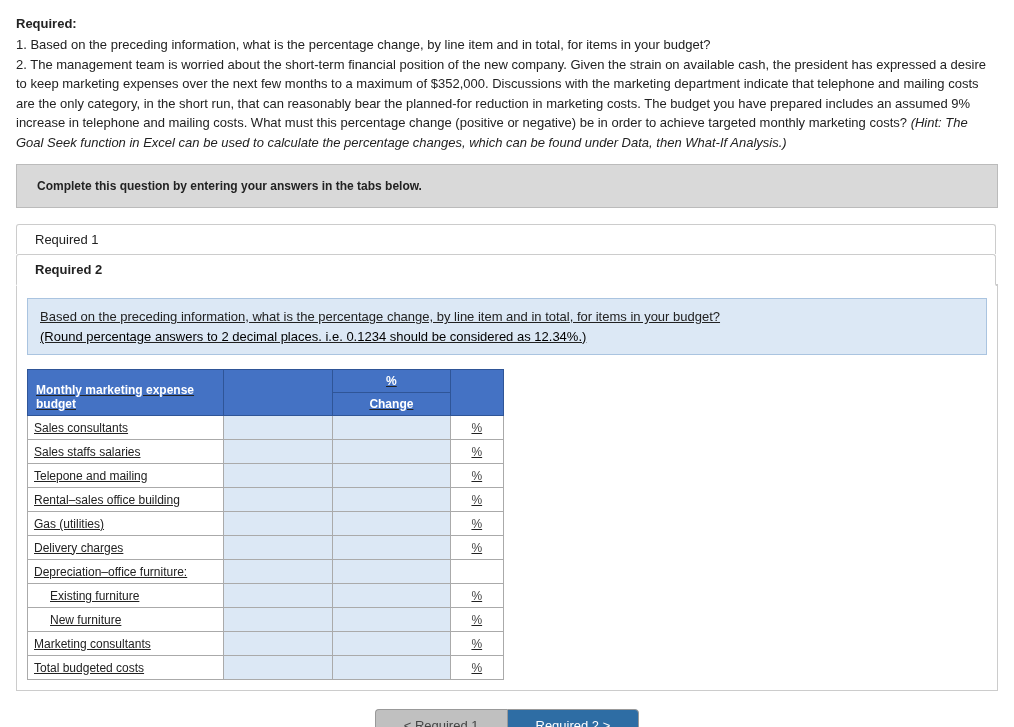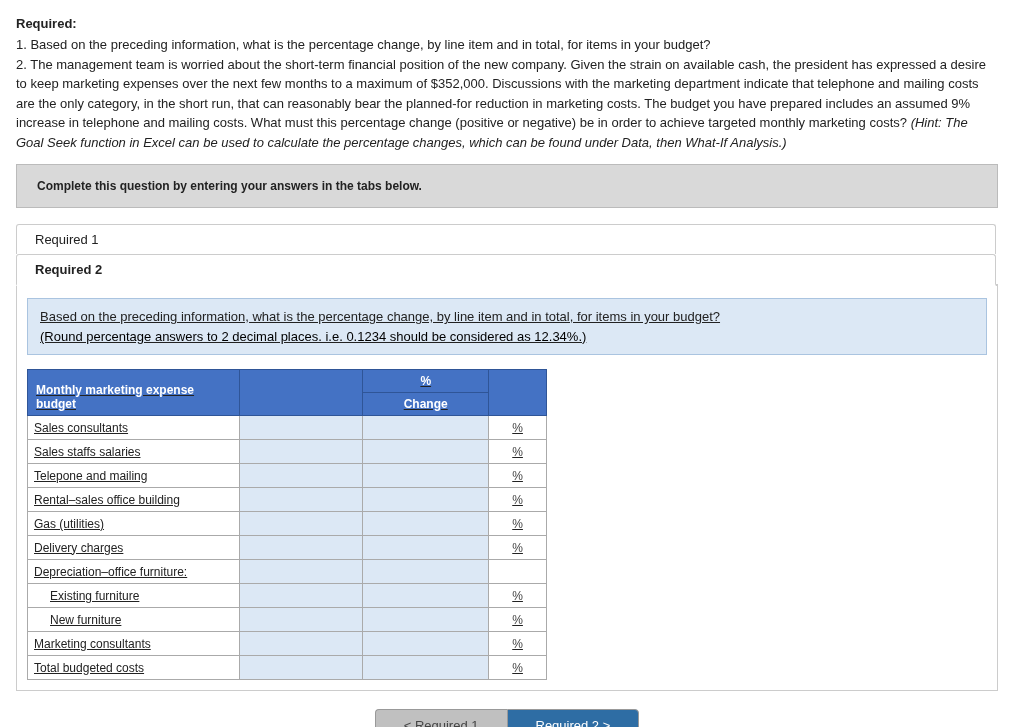--- a/index.html
+++ b/index.html
@@ -66,21 +66,21 @@
       padding: 8px 12px;
       margin-bottom: 14px;
       font-size: 13px;
       line-height: 1.5;
     }
     .info-box .red {
       color: #000000;
     }
     table {
       border-collapse: collapse;
-      width: 520px;
+      width: 477px;
     }
     table thead tr th {
       background: #4472c4;
       color: #fff;
       text-align: center;
       padding: 4px 8px;
       border: 1px solid #2f5597;
       font-size: 12px;
     }
     table thead tr th.label-col {

